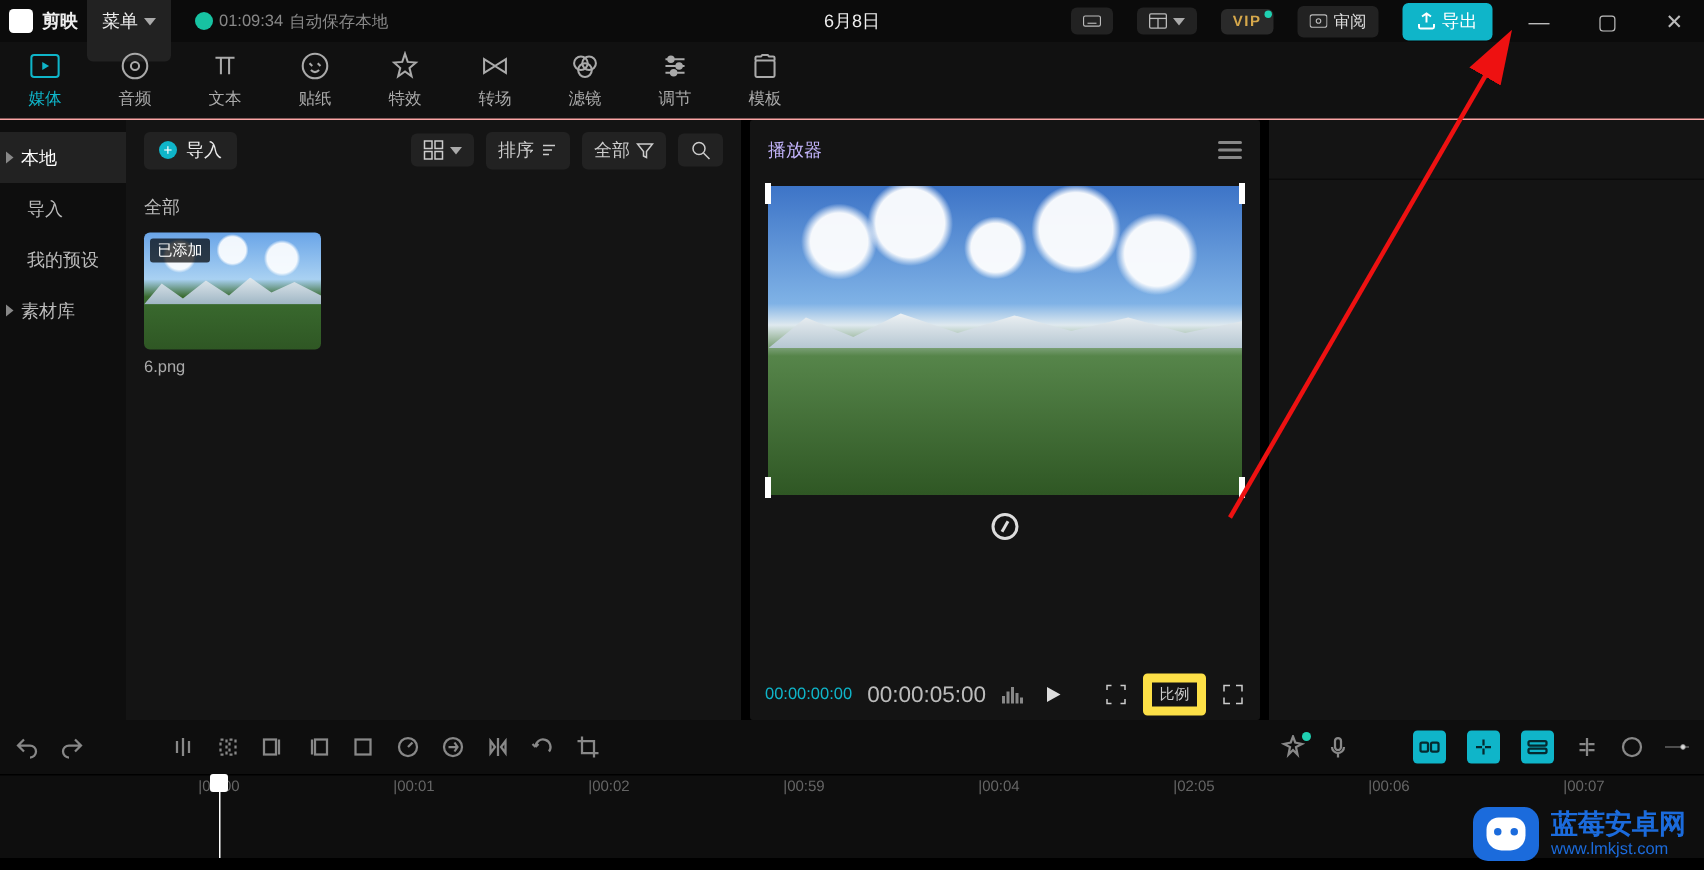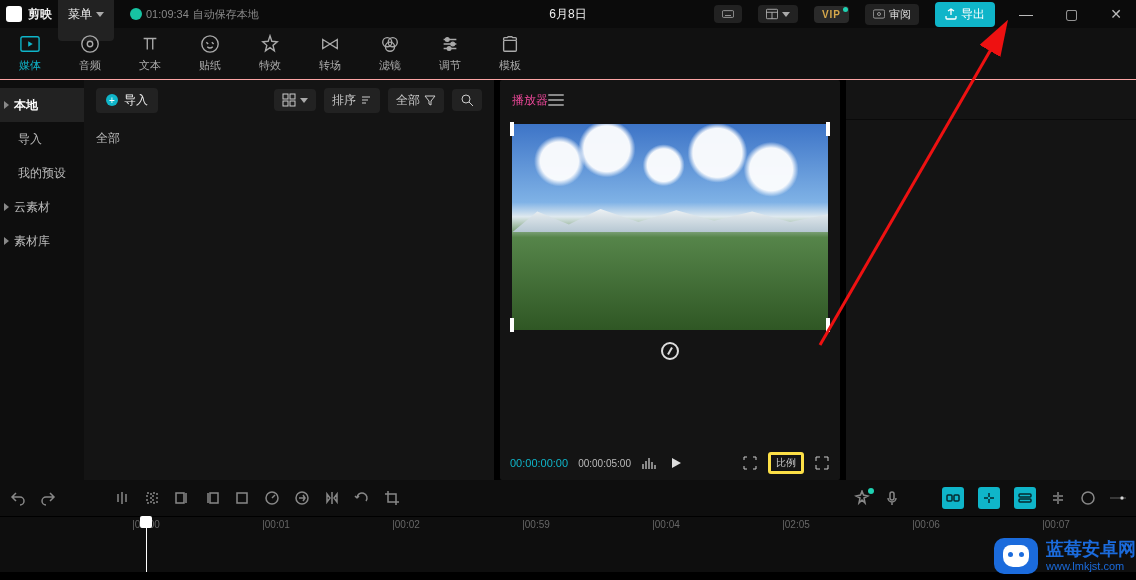--- a/index.html
+++ b/index.html
@@ -21,75 +21,75 @@
   .win-btn{color:#bbb;padding:0 8px;font-size:14px;}
   .tabbar{height:52px;background:#111;display:flex;align-items:center;border-bottom:1px solid #fca5a5;}
   .tab{flex:0 0 60px;display:flex;flex-direction:column;align-items:center;justify-content:center;gap:4px;color:#aaa;font-size:11px;cursor:pointer;}
   .tab.active{color:#0fb5c9;}
   .tab .ticon{width:20px;height:20px;display:flex;align-items:center;justify-content:center;}
   .tab svg{width:20px;height:20px;stroke:currentColor;fill:none;stroke-width:1.5;}
   .workspace{display:flex;height:400px;}
   .sidebar{width:84px;background:#0e0e0e;padding-top:8px;}
   .side-item{height:34px;display:flex;align-items:center;padding-left:14px;color:#bbb;font-size:12px;cursor:pointer;position:relative;}
   .side-item.node::before{content:"";position:absolute;left:4px;border-top:4px solid transparent;border-bottom:4px solid transparent;border-left:5px solid #888;}
-  .side-item.sel{background:#222;color:#fff;font-weight:bold;}
+  .side-item.sel{background:#222;color:#fff;}
   .side-item.sub{padding-left:18px;}
   .media-pane{flex:0 0 410px;background:#141414;display:flex;flex-direction:column;}
   .media-toolbar{height:40px;display:flex;align-items:center;padding:0 12px;gap:8px;}
   .import-btn{background:#222;border-radius:4px;padding:4px 10px;display:flex;align-items:center;gap:6px;color:#eee;}
   .plus{width:12px;height:12px;border-radius:50%;background:#0fb5c9;color:#fff;display:flex;align-items:center;justify-content:center;font-size:10px;}
   .tool-chip{background:#222;border-radius:4px;padding:4px 8px;display:flex;align-items:center;gap:4px;color:#ccc;}
   .media-body{padding:6px 12px;}
   .media-grouplabel{color:#bbb;font-size:12px;margin:4px 0 8px;}
   .thumb-card{width:118px;}
   .thumb{width:118px;height:78px;border-radius:4px;position:relative;overflow:hidden;background:linear-gradient(#6aa5e8,#a9d1f2 40%,#3a6b2f 55%,#2f5724);}
   .thumb .clouds{position:absolute;inset:0;background:radial-gradient(circle at 20% 20%,#fff 0 8%,transparent 10%),radial-gradient(circle at 50% 15%,#fff 0 10%,transparent 12%),radial-gradient(circle at 78% 22%,#fff 0 9%,transparent 11%);opacity:.9;}
   .thumb .mtn{position:absolute;left:0;right:0;bottom:30px;height:20px;background:linear-gradient(180deg,#e8eef2,#9fb6c4);clip-path:polygon(0 100%,10% 30%,22% 80%,35% 20%,48% 70%,60% 10%,72% 60%,85% 25%,100% 70%,100% 100%);} 
   .thumb .badge{position:absolute;top:4px;left:4px;background:rgba(0,0,0,.7);color:#fff;font-size:10px;padding:1px 5px;border-radius:2px;}
   .thumb-name{color:#aaa;font-size:11px;margin-top:6px;}
   .player-pane{flex:0 0 340px;background:#141414;margin-left:6px;display:flex;flex-direction:column;border-radius:2px;}
-  .player-head{height:40px;display:flex;align-items:center;justify-content:flex-start;padding:0 12px;color:#ec4899;}
+  .player-head{height:40px;display:flex;align-items:center;justify-content:space-between;padding:0 12px;color:#c4b5fd;}
   .hamb{display:flex;flex-direction:column;gap:3px;}
   .hamb span{display:block;width:16px;height:2px;background:#888;border-radius:1px;}
   .player-body{flex:1;display:flex;flex-direction:column;align-items:center;padding:4px 8px;}
   .canvas{width:316px;height:206px;position:relative;border:0;}
   .canvas .img{position:absolute;inset:0;background:linear-gradient(#3d74c7,#7fb2e6 38%,#dfe9ef 45%,#56854a 55%,#2f5724);overflow:hidden;}
   .canvas .img .clouds{position:absolute;inset:0;background:
     radial-gradient(circle at 15% 18%,#fff 0 6%,transparent 8%),
     radial-gradient(circle at 30% 12%,#fff 0 8%,transparent 10%),
     radial-gradient(circle at 48% 20%,#fff 0 7%,transparent 9%),
     radial-gradient(circle at 65% 14%,#fff 0 9%,transparent 11%),
     radial-gradient(circle at 82% 22%,#fff 0 7%,transparent 9%);opacity:.95;}
   .canvas .img .mtn{position:absolute;left:0;right:0;top:40%;height:26px;background:linear-gradient(180deg,#f3f6f8,#b6c7d2);clip-path:polygon(0 100%,8% 20%,18% 70%,28% 10%,40% 60%,52% 15%,64% 55%,76% 20%,88% 60%,100% 30%,100% 100%);} 
   .handle{position:absolute;width:4px;height:14px;background:#fff;}
   .h-tl{top:-2px;left:-2px}.h-tr{top:-2px;right:-2px}.h-bl{bottom:-2px;left:-2px}.h-br{bottom:-2px;right:-2px}
   .compass{margin-top:12px;width:18px;height:18px;border:2px solid #ddd;border-radius:50%;position:relative;}
   .compass::after{content:"";position:absolute;left:50%;top:50%;width:2px;height:8px;background:#ddd;transform:translate(-50%,-50%) rotate(30deg);}
   .player-foot{height:34px;display:flex;align-items:center;padding:0 10px;gap:10px;}
   .tcur{color:#0fb5c9;font-size:11px;}
-  .tdur{color:#bbb;font-size:10px;}
+  .tdur{color:#bbb;font-size:15px;}
   .pf-spacer{flex:1;}
   .pf-ico{color:#ccc;display:flex;align-items:center;gap:2px;}
-  .ratio-box{border:3px solid #fde047;border-radius:3px;padding:1px 5px;color:#ccc;font-size:10px;}
+  .ratio-box{border:6px solid #fde047;border-radius:3px;padding:1px 5px;color:#ccc;font-size:10px;}
   .right-pane{flex:1;background:#141414;margin-left:6px;}
   .right-head{height:40px;border-bottom:1px solid #0a0a0a;}
   .editbar{height:36px;background:#0e0e0e;display:flex;align-items:center;padding:0 10px;gap:14px;color:#888;}
   .editbar .sep{flex:1;}
   .editbar svg{width:16px;height:16px;stroke:#888;fill:none;stroke-width:1.5;}
   .editbar .eicon{cursor:pointer;display:flex;align-items:center;position:relative;}
   .editbar .accent{background:#0fb5c9;border-radius:3px;padding:3px;}
   .editbar .accent svg{stroke:#052a2f;}
   .dotb{width:6px;height:6px;border-radius:50%;background:#1fd1b2;position:absolute;top:-2px;right:-4px;}
   .timeline{height:56px;background:#0e0e0e;position:relative;border-top:1px solid #000;}
   .ruler{position:absolute;top:0;left:130px;right:0;height:20px;color:#666;font-size:10px;}
   .tick{position:absolute;top:2px;transform:translateX(-50%);}
   .playhead{position:absolute;left:146px;top:0;bottom:0;width:1px;background:#fff;}
   .playhead::before{content:"";position:absolute;top:-1px;left:-6px;width:12px;height:12px;background:#fff;border-radius:2px;}
   .arrow{position:absolute;pointer-events:none;}
-  .watermark{position:absolute;right:0;bottom:6px;display:flex;align-items:center;gap:8px;}
+  .watermark{position:absolute;right:12px;bottom:6px;display:flex;align-items:center;gap:8px;}
   .wm-badge{width:44px;height:36px;background:#1b6bdc;border-radius:10px;display:flex;align-items:center;justify-content:center;}
   .wm-badge .face{width:26px;height:22px;background:#fff;border-radius:8px 8px 10px 10px;position:relative;}
   .wm-badge .face::before,.wm-badge .face::after{content:"";position:absolute;top:7px;width:5px;height:5px;background:#1b6bdc;border-radius:50%;}
   .wm-badge .face::before{left:5px}.wm-badge .face::after{right:5px}
   .wm-text{display:flex;flex-direction:column;line-height:1.1;}
   .wm-text .l1{font-size:18px;font-weight:700;color:#1b6bdc;}
   .wm-text .l2{font-size:11px;color:#1b6bdc;}
 </style>
 </head>
 <body>
@@ -236,23 +236,20 @@
     <div class="side-item node sel">
         <span>本地</span>
       </div>
     <div class="side-item sub">
         <span>导入</span>
       </div>
     <div class="side-item sub">
         <span>我的预设</span>
       </div>
     <div class="side-item node">
-        <span>云素材</span>
-      </div>
-    <div class="side-item node">
         <span>素材库</span>
       </div>
   </div>
 
   <div class="media-pane">
     <div class="media-toolbar">
       <div class="import-btn">
         <span class="plus">+</span>
         <span>导入</span>
       </div>
@@ -280,20 +277,28 @@
       </div>
       <div class="tool-chip">
         <svg width="14" height="14" viewBox="0 0 14 14">
             <circle cx="6" cy="6" r="4" fill="none" stroke="#ccc"></circle>
             <line x1="9" y1="9" x2="13" y2="13" stroke="#ccc"></line>
           </svg>
       </div>
     </div>
     <div class="media-body">
       <div class="media-grouplabel">全部</div>
+      <div class="thumb-card">
+        <div class="thumb">
+          <div class="clouds"></div>
+            <div class="mtn"></div>
+          <span class="badge">已添加</span>
+        </div>
+        <div class="thumb-name">6.png</div>
+      </div>
     </div>
   </div>
 
   <div class="player-pane">
     <div class="player-head">
       <span>播放器</span>
       <div class="hamb">
           <span></span>
           <span></span>
           <span></span>

